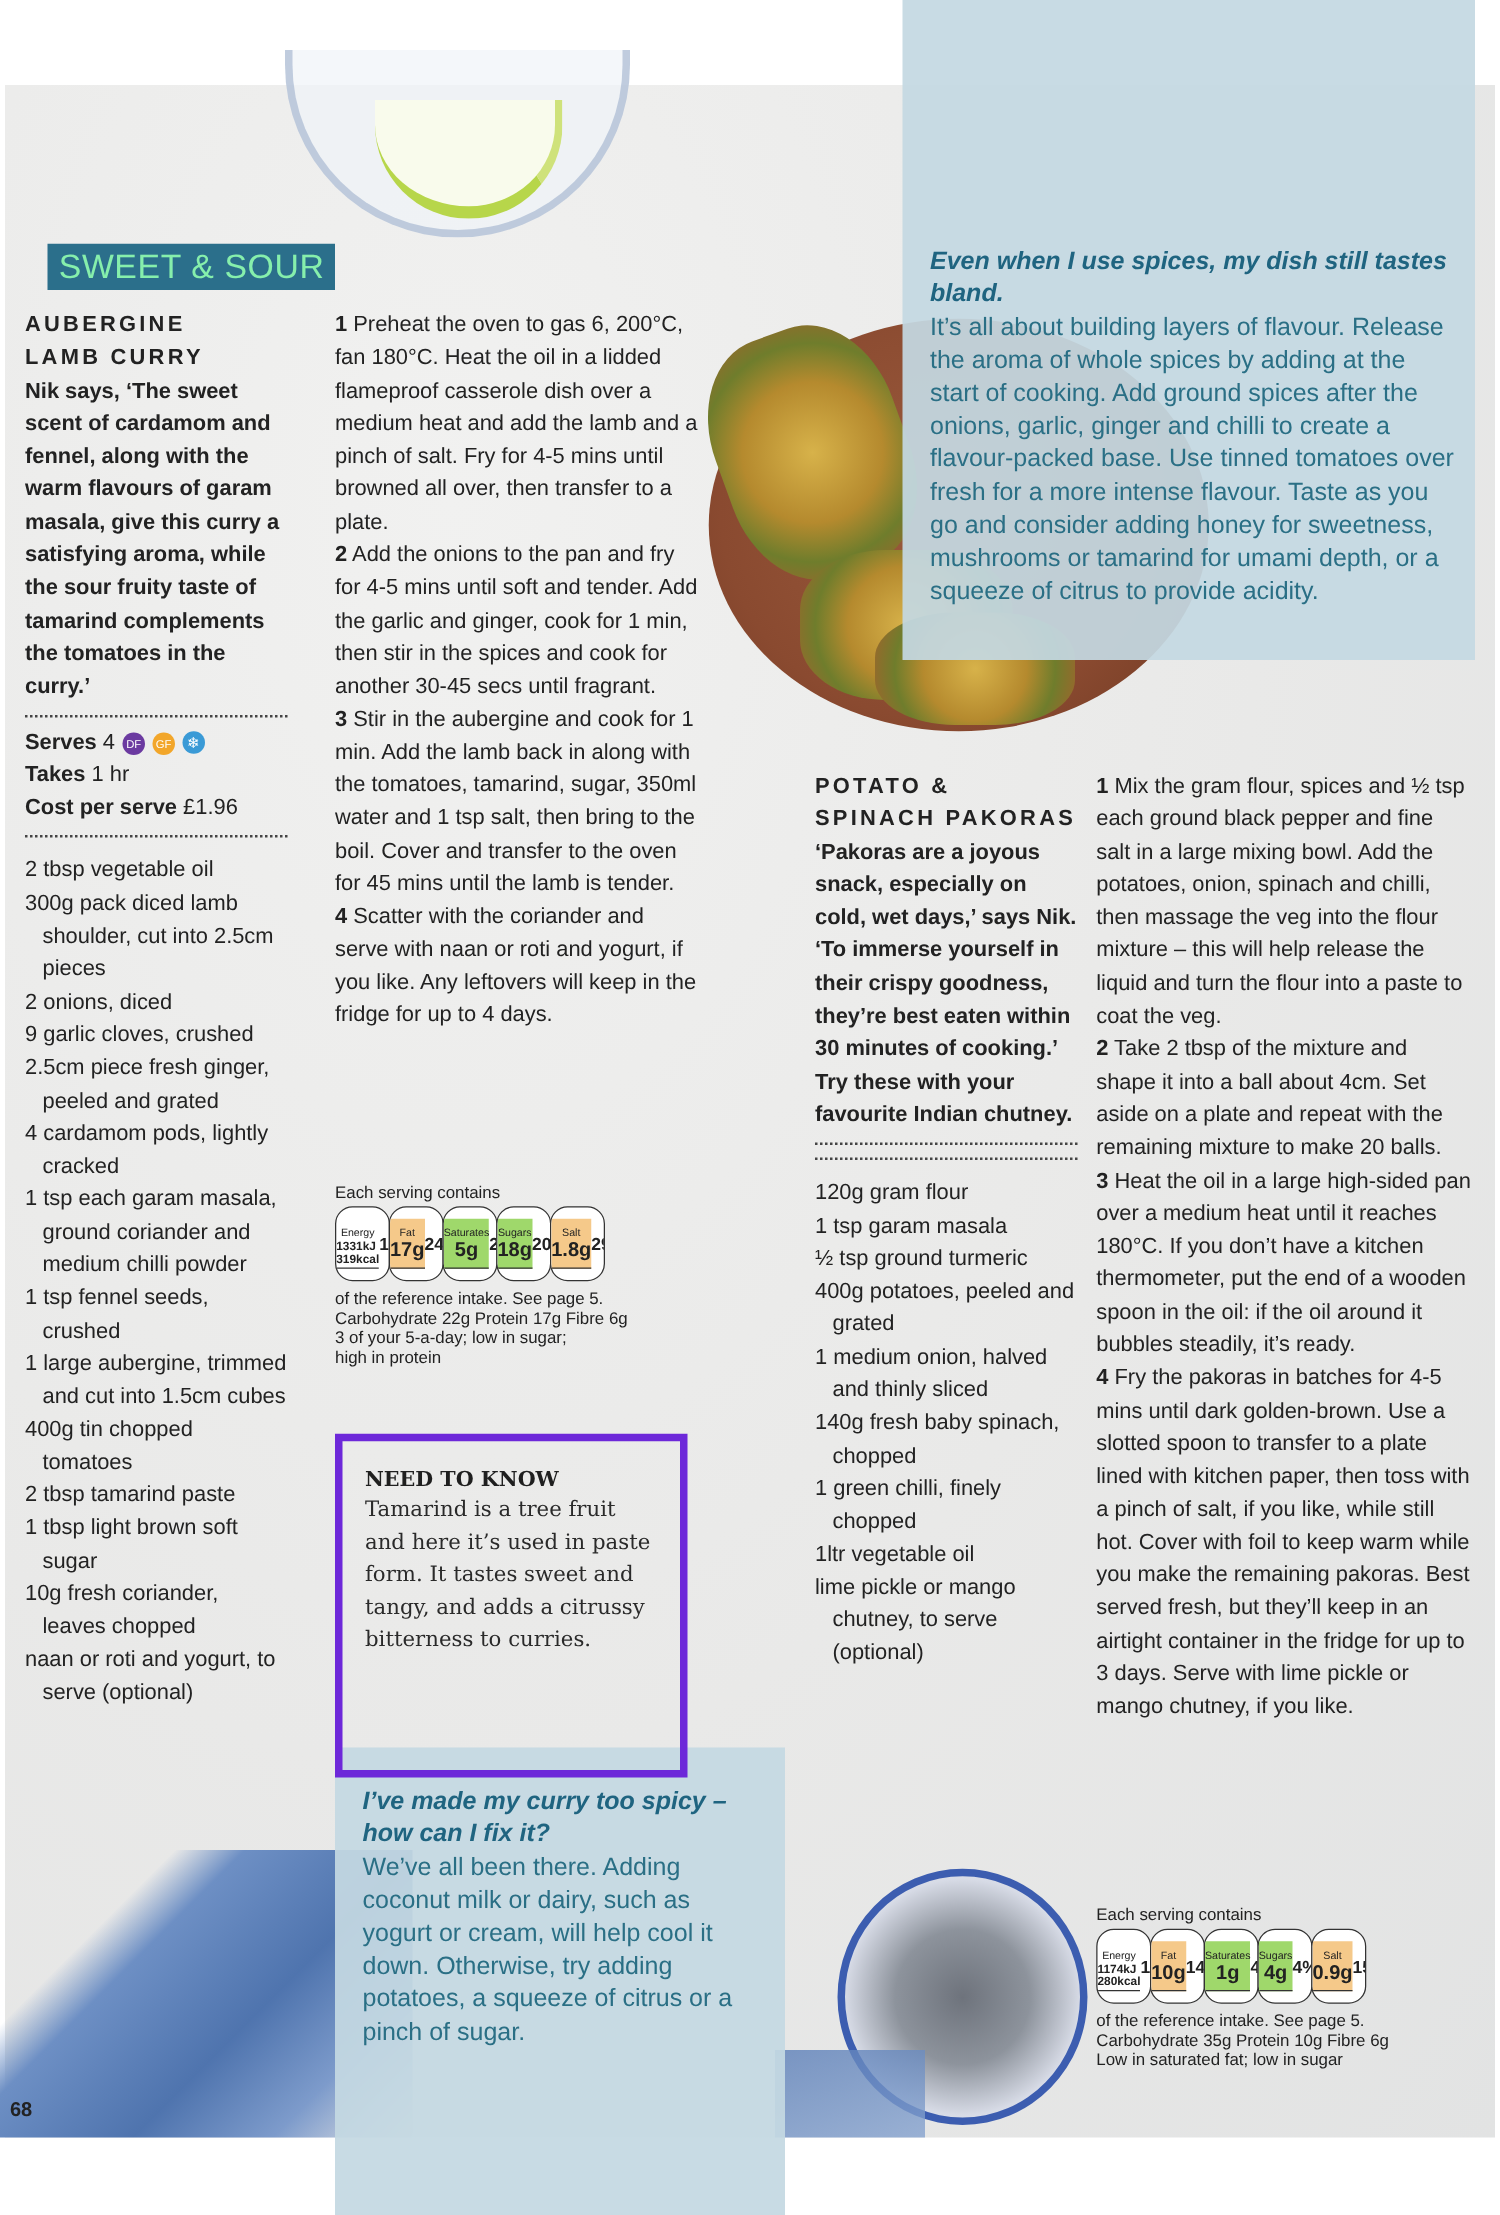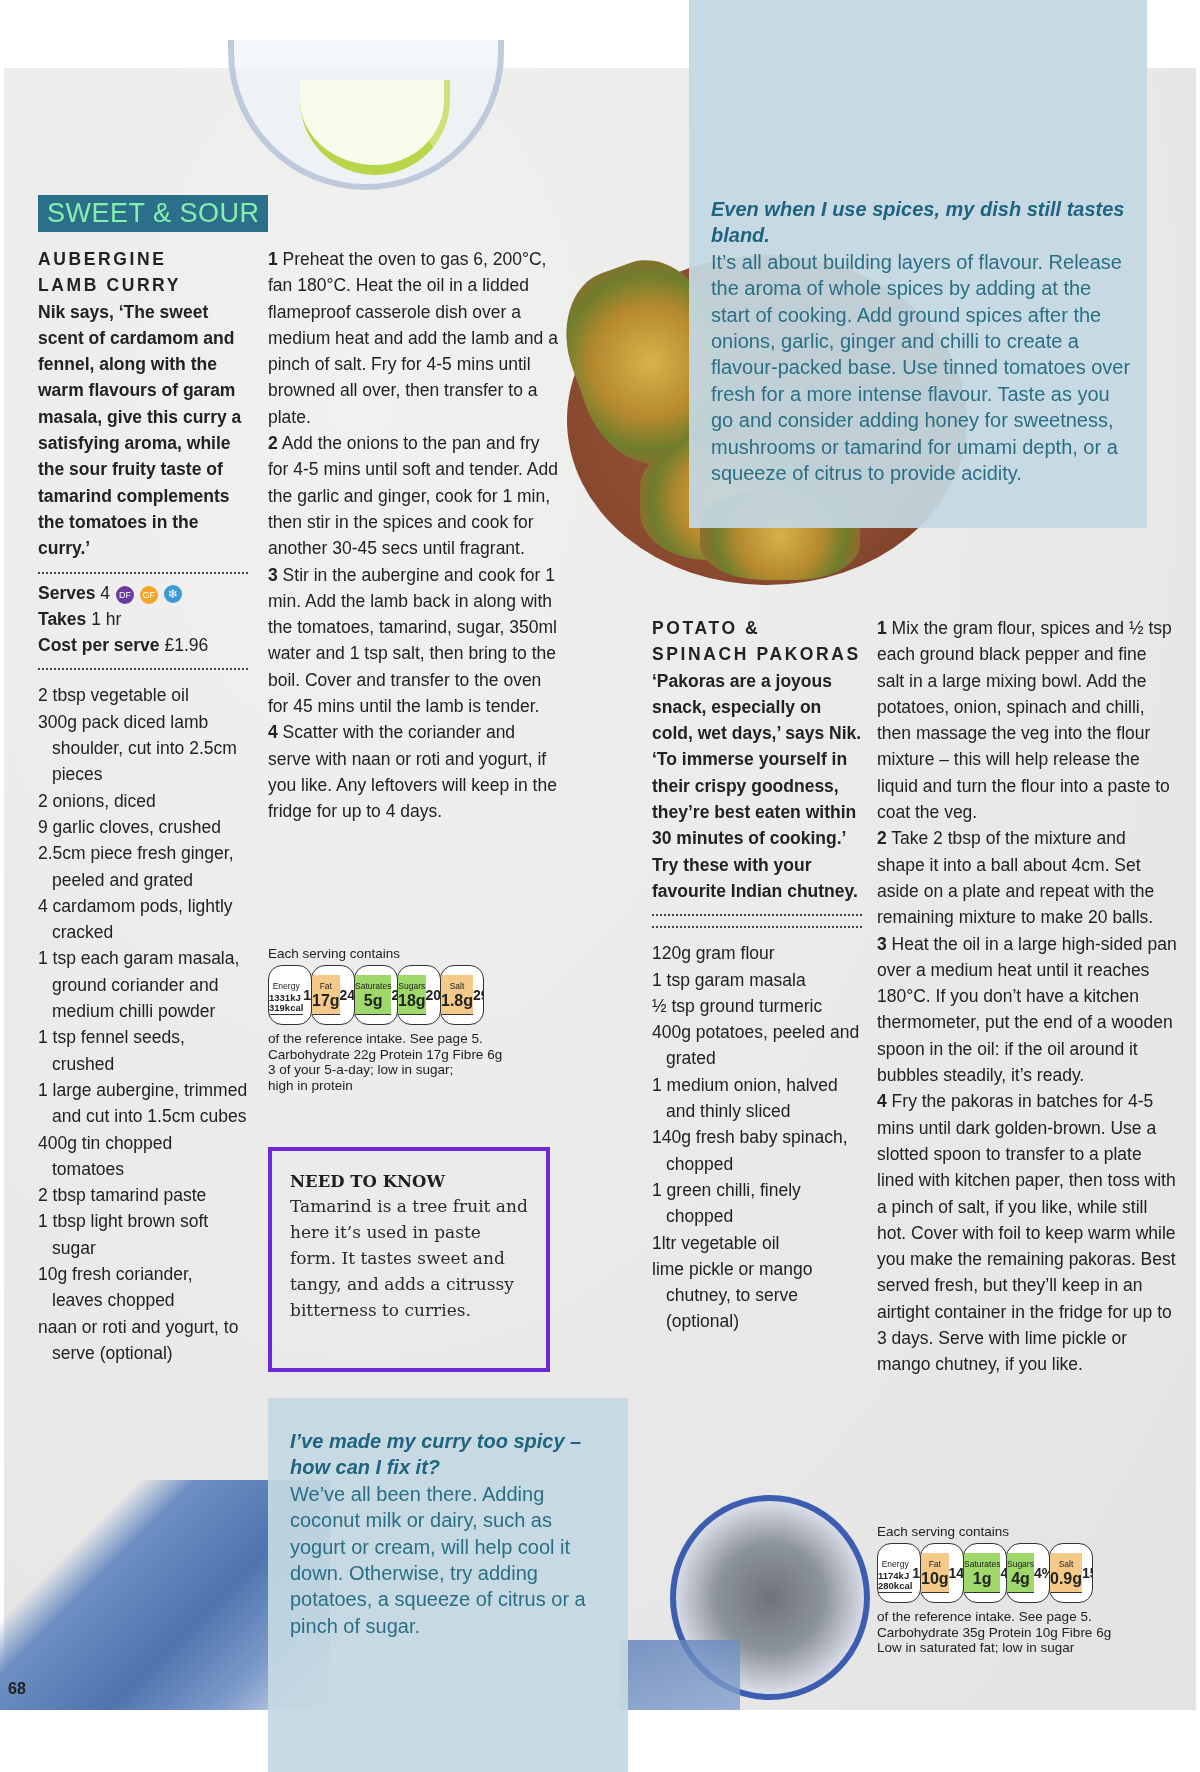--- a/index.html
+++ b/index.html
@@ -18,21 +18,21 @@
     background: radial-gradient(circle at 45% 45%, #9a5a3c 0%, #8a4a30 60%, #6e3822 100%); }
   .pakora { position: absolute; border-radius: 40%; background: radial-gradient(circle, #d7b24a 0%, #b58a2e 45%, #6f7d2c 70%, #a9602c 100%); }
   .shaker { position: absolute; left: 670px; top: 1495px; width: 200px; height: 205px; border-radius: 50%;
     border: 6px solid #3c5db0; background: radial-gradient(circle, #6e737c 0%, #8d939c 40%, #d7dbe6 70%, #eef0f6 100%); }
   .cloth { position: absolute; left: 0px; top: 1480px; width: 330px; height: 230px;
     background: linear-gradient(135deg, rgba(70,110,170,0.0) 0%, rgba(70,110,170,0.0) 25%, #6d8fc4 35%, #4f74ae 60%, #7d9bcb 80%, rgba(120,150,200,0) 100%); }
   .cloth2 { position: absolute; left: 620px; top: 1640px; width: 120px; height: 70px;
     background: linear-gradient(160deg, #5c7fb8, #86a3cf); opacity: 0.8; }
 
   
-  .tip-panel-top { position: absolute; left: 689px; top: 0; width: 458px; height: 528px; background: rgba(196,216,226,0.93); }
+  .tip-panel-top { position: absolute; left: 722px; top: 0; width: 458px; height: 528px; background: rgba(196,216,226,0.93); }
   .tip-panel-bottom { position: absolute; left: 268px; top: 1398px; width: 360px; height: 374px; background: rgba(196,216,226,0.93); }
   .tip-text { font-family: "Liberation Sans", sans-serif; color: #2a6f85; font-size: 20px; line-height: 26.4px; }
   .tip-q { font-weight: bold; font-style: italic; color: #1f6480; }
 
   
   .category { position: absolute; left: 38px; top: 195px; width: 230px; height: 37px; background: #2b6f8b;
     color: #86efac; font-family: "Liberation Sans", sans-serif; font-size: 27px; letter-spacing: 0.5px;
     line-height: 37px; padding-left: 9px; }
 
   .col { position: absolute; font-family: "Liberation Sans", sans-serif; font-size: 17.5px; line-height: 26.3px; color: #222; }
@@ -53,21 +53,21 @@
   .nbox { width: 44px; height: 60px; border: 1.5px solid #333; border-radius: 14px 14px 14px 14px; margin-right: -1px;
     display: flex; flex-direction: row; align-items: center; overflow: hidden; background: #fff; }
   .nbox .top { width: 100%; height: 40px; display: flex; flex-direction: column; align-items: center; border-bottom: 1.5px solid #333; }
   .nbox .lbl { font-size: 8.5px; margin-top: 6px; }
   .nbox .val { font-size: 16px; font-weight: bold; margin-top: 1px; }
   .nbox .energy { font-size: 9.5px; line-height: 10px; margin-top: 2px; font-weight: bold; text-align: left; }
   .nbox .pct { font-size: 14px; font-weight: bold; line-height: 18px; }
   .nutri .foot { font-size: 13.5px; line-height: 15.5px; margin-top: 6px; }
 
   
-  .need-box { position: absolute; left: 268px; top: 1147px; width: 282px; height: 225px; border: 4px solid #6d28d9; padding: 19px 18px; }
+  .need-box { position: absolute; left: 268px; top: 1147px; width: 282px; height: 275px; border: 6px solid #6d28d9; padding: 19px 18px; }
   .need-box .h { font-family: "DejaVu Serif", serif; font-weight: bold; font-size: 16.5px; line-height: 23px; color: #1f1f1f; }
   .need-box .b { font-family: "DejaVu Serif", serif; font-size: 17px; line-height: 26px; color: #2a2a2a; }
 
   .page-num { position: absolute; left: 8px; top: 1680px; font-family: "Liberation Sans", sans-serif; font-weight: bold; font-size: 16px; color: #222; }
 </style>
 </head>
 <body>
 
 <div class="page-bg"></div>
 <div class="glass"></div>
@@ -89,21 +89,21 @@
 
 <div class="tip-panel-bottom">
   <div class="tip-text" style="position:absolute;left:22px;top:30px;width:320px;">
     <div class="tip-q">I’ve made my curry too spicy – how can I fix it?</div>
     <div>We’ve all been there. Adding coconut milk or dairy, such as yogurt or cream, will help cool it down. Otherwise, try adding potatoes, a squeeze of citrus or a pinch of sugar.</div>
   </div>
 </div>
 
 <div class="category">SWEET &amp; SOUR</div>
 
-<div class="col" style="left:38px;top:246px;width:210px;">
+<div class="col" style="left:20px;top:246px;width:210px;">
   <div class="recipe-title">
     <div>AUBERGINE</div>
     <div>LAMB CURRY</div>
   </div>
   <div class="intro">Nik says, ‘The sweet scent of cardamom and fennel, along with the warm flavours of garam masala, give this curry a satisfying aroma, while the sour fruity taste of tamarind complements the tomatoes in the curry.’</div>
   <div class="dots"></div>
   <div class="meta">
     <div>
       <b>Serves</b>
       <span>4</span>

